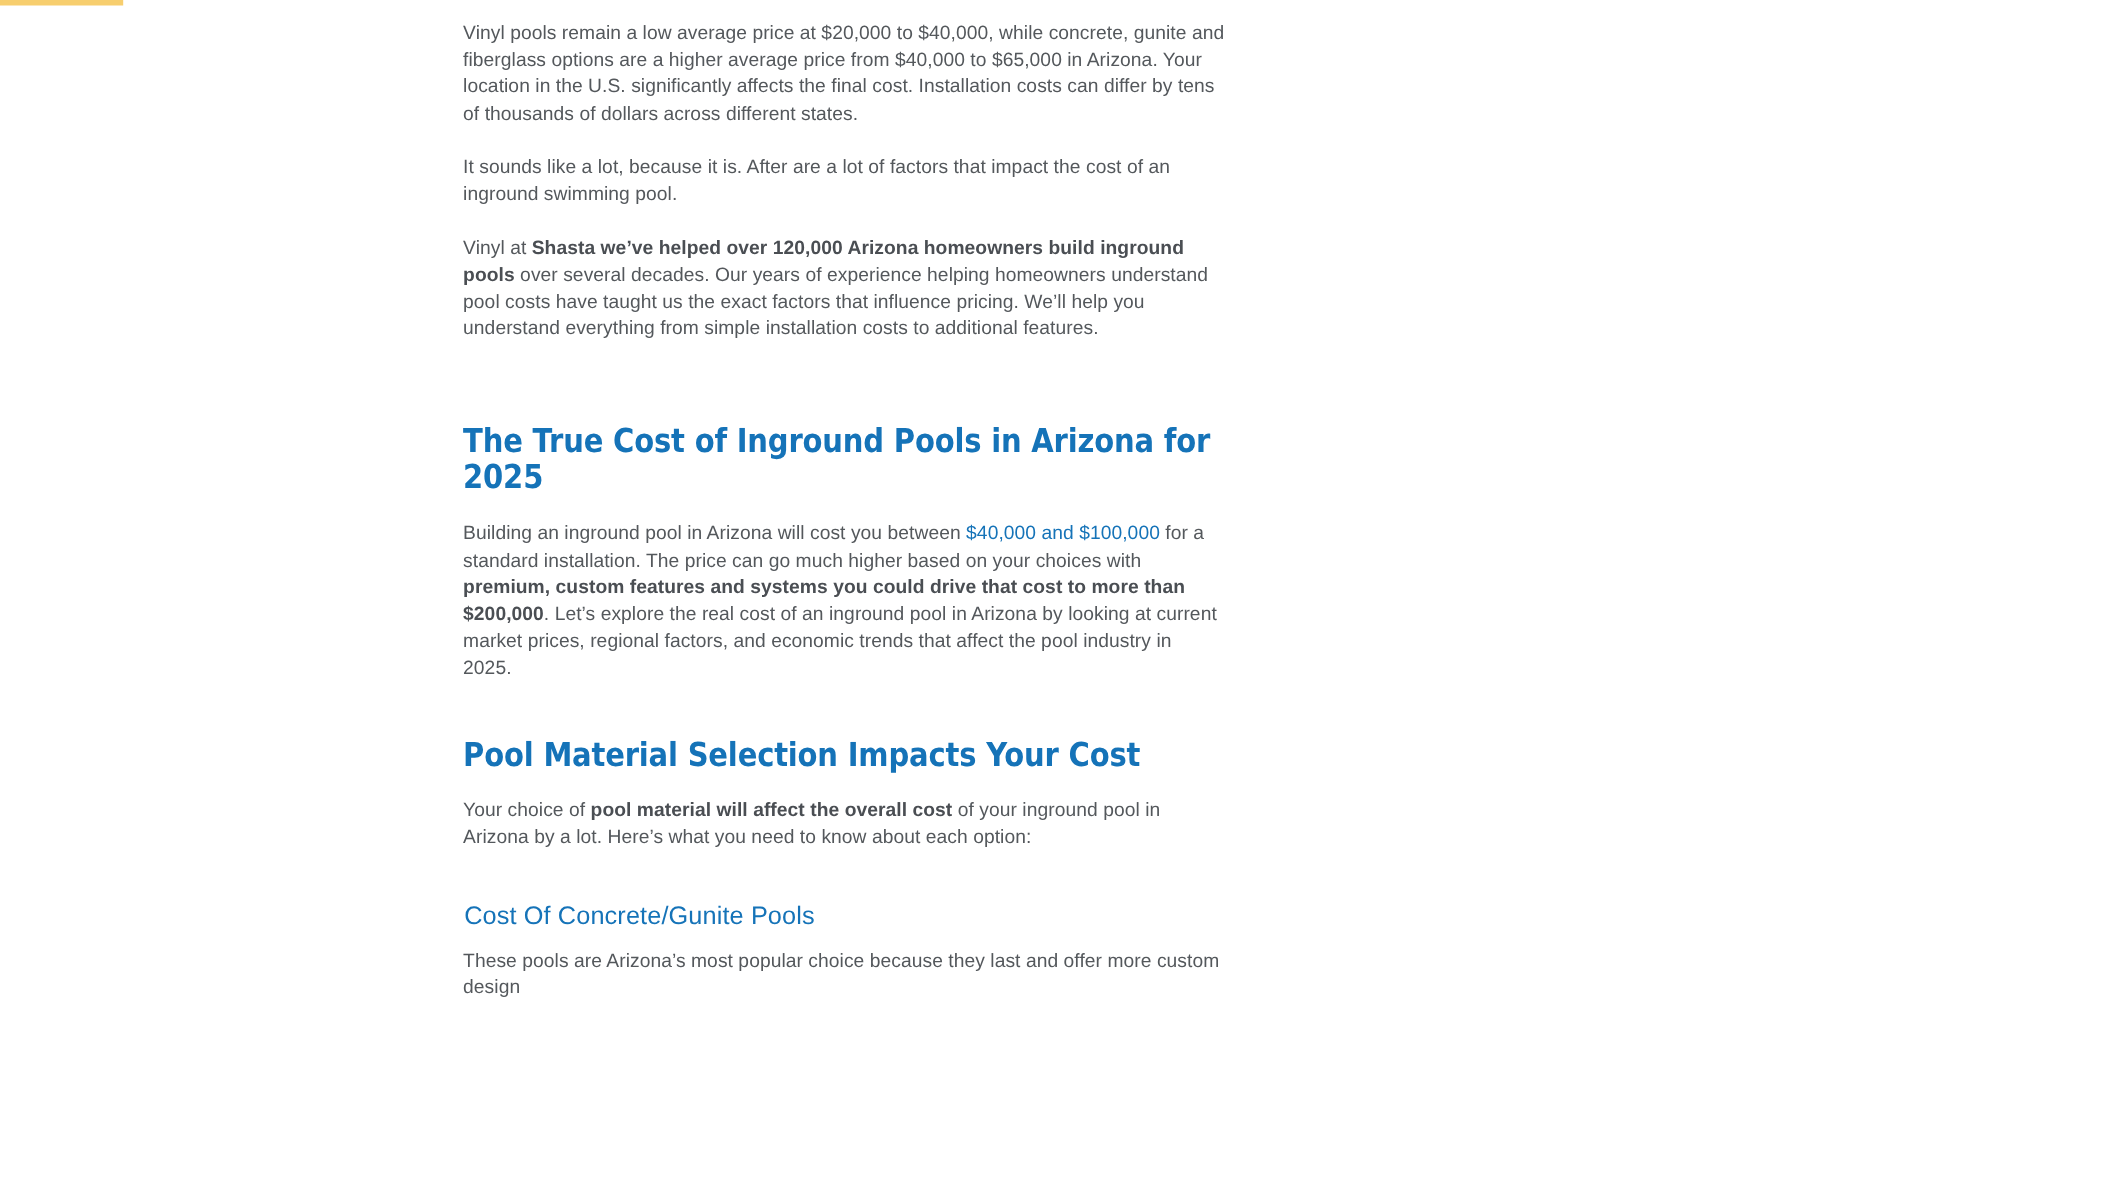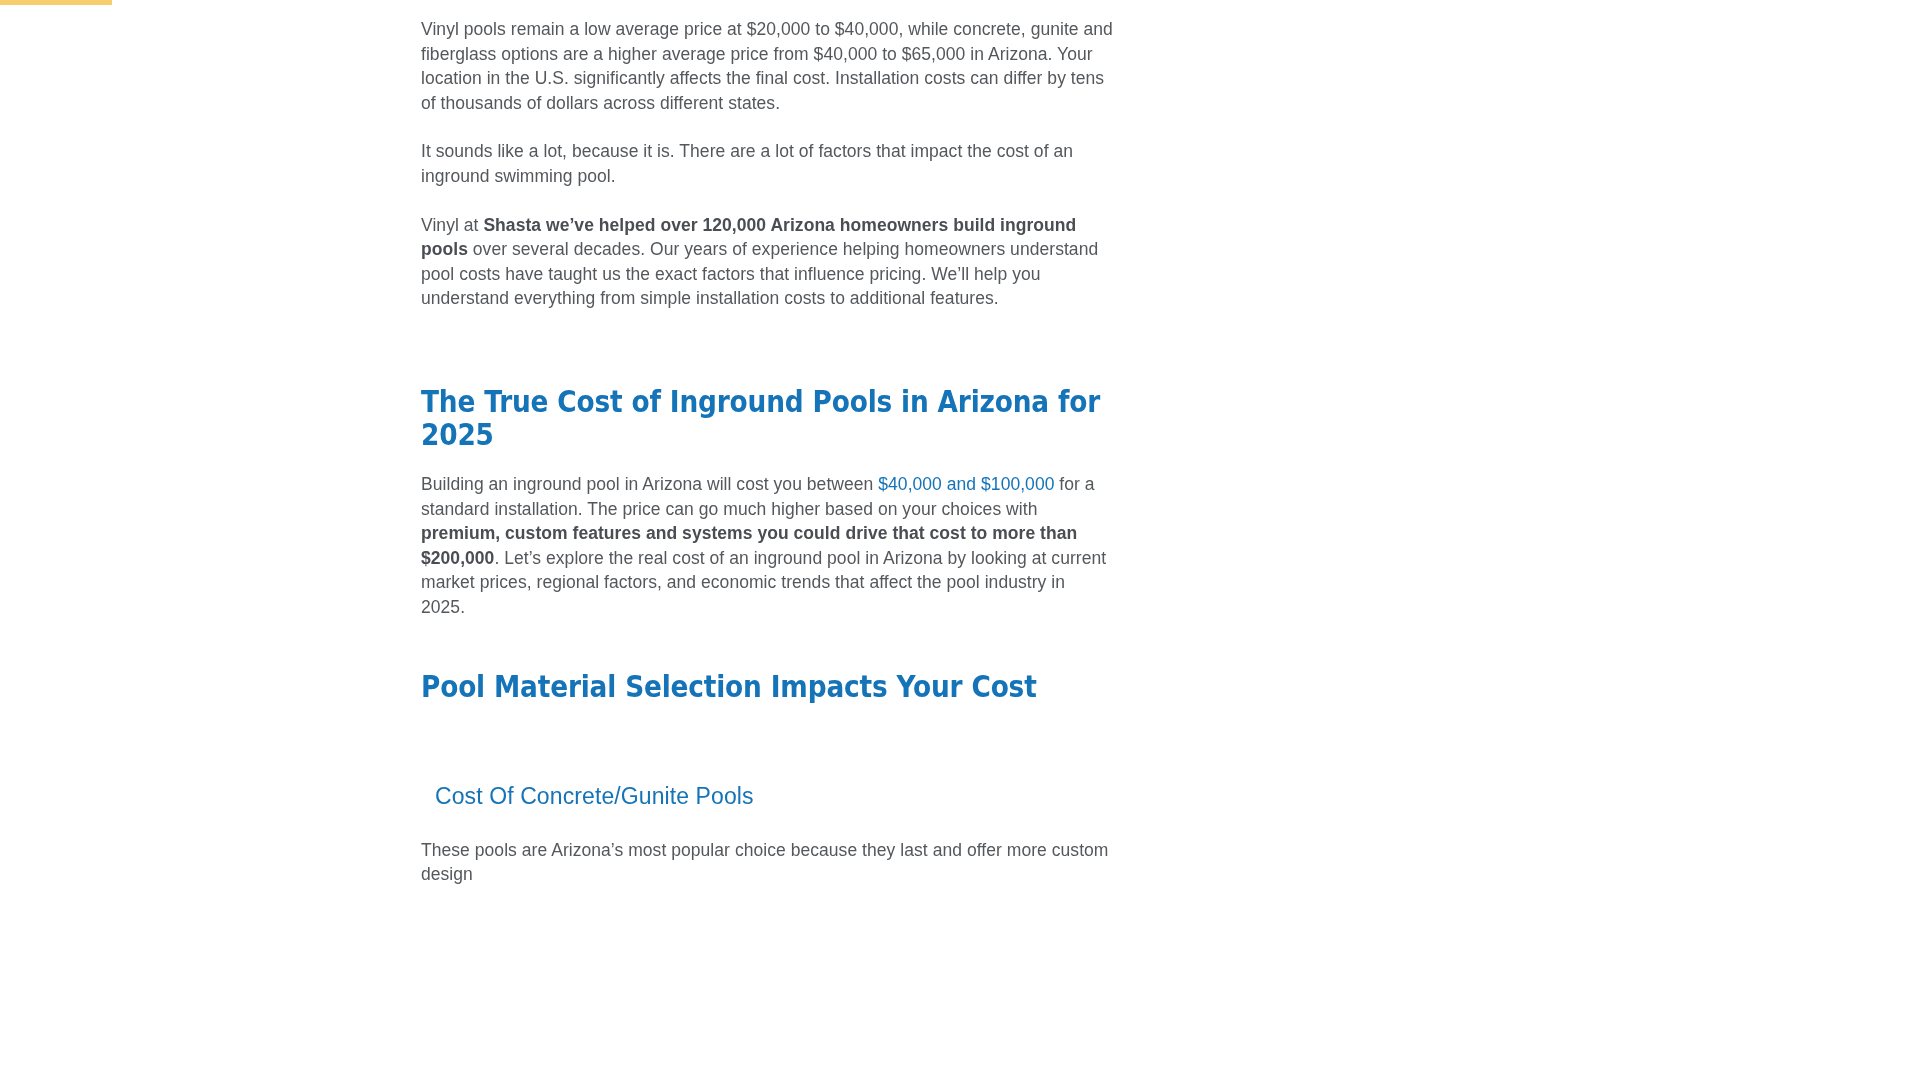--- a/index.html
+++ b/index.html
@@ -61,21 +61,21 @@
     font-weight: 700;
     font-size: 30px;
     line-height: 33px;
     letter-spacing: -0.2px;
     transform: scaleX(0.88);
     transform-origin: left center;
     width: 113%;
   }
 
   h3.section {
-    margin: 14px;
+    margin: 1px;
     color: #1573b8;
     font-weight: 400;
     font-size: 23px;
     line-height: 27px;
     letter-spacing: 0.1px;
   }
 
   .gap-before-h2 { height: 50px; }
   .gap-after-h2  { height: 21px; }
   .gap-before-h3 { height: 45px; }
@@ -90,21 +90,21 @@
 </div>
 
 <div id="article">
 
   <div style="height:17px"></div>
 
   <p class="body-text"><span>Vinyl pools remain a low average price at $20,000 to $40,000, while concrete, gunite and fiberglass options are a higher average price from $40,000 to $65,000 in Arizona. Your location in the U.S. significantly affects the final cost. Installation costs can differ by tens of thousands of dollars across different states.</span></p>
 
   <div class="gap-para"></div>
 
-  <p class="body-text"><span>It sounds like a lot, because it is. There are a lot of factors that impact the cost of an inground swimming pool.</span></p>
+  <p class="body-text"><span>It sounds like a lot, because it is. After are a lot of factors that impact the cost of an inground swimming pool.</span></p>
 
   <div class="gap-para"></div>
 
   <p class="body-text"><span>Vinyl at </span><b>Shasta we’ve helped over 120,000 Arizona homeowners build inground pools</b><span> over several decades. Our years of experience helping homeowners understand pool costs have taught us the exact factors that influence pricing. We’ll help you understand everything from simple installation costs to additional features.</span></p>
 
   <div class="gap-para"></div>
 
 
   <div class="gap-before-h2"></div>
 
@@ -113,20 +113,21 @@
   <div class="gap-after-h2"></div>
 
   <p class="body-text"><span>Building an inground pool in Arizona will cost you between </span><span class="accent">$40,000 and $100,000</span><span> for a standard installation. The price can go much higher based on your choices with </span><b>premium, custom features and systems you could drive that cost to more than $200,000</b><span>. Let’s explore the real cost of an inground pool in Arizona by looking at current market prices, regional factors, and economic trends that affect the pool industry in 2025.</span></p>
 
   <div class="gap-before-h2"></div>
 
   <h2 class="display">Pool Material Selection Impacts Your Cost</h2>
 
   <div class="gap-after-h2"></div>
 
+  <p class="body-text"><span>Your choice of </span><b>pool material will affect the overall cost</b><span> of your inground pool in Arizona by a lot. Here’s what you need to know about each option:</span></p>
 
   <div class="gap-before-h3"></div>
 
   <h3 class="section">Cost Of Concrete/Gunite Pools</h3>
 
   <div class="gap-after-h3"></div>
 
   <p class="body-text"><span>These pools are Arizona’s most popular choice because they last and offer more custom design</span></p>
 
 </div>

